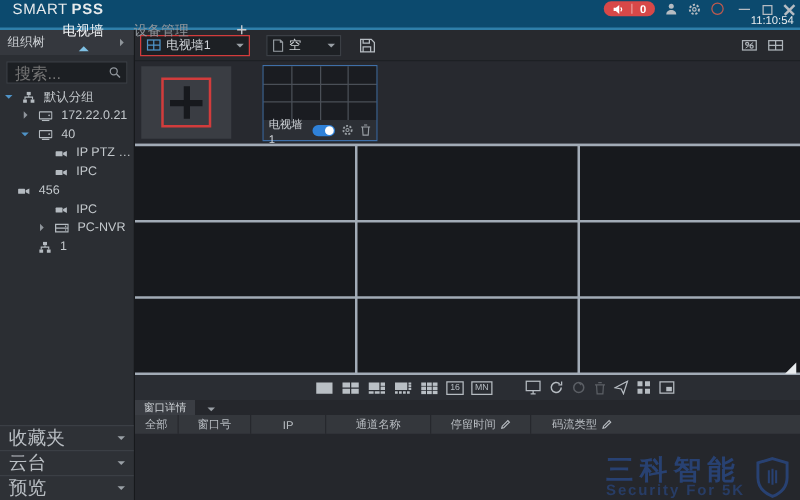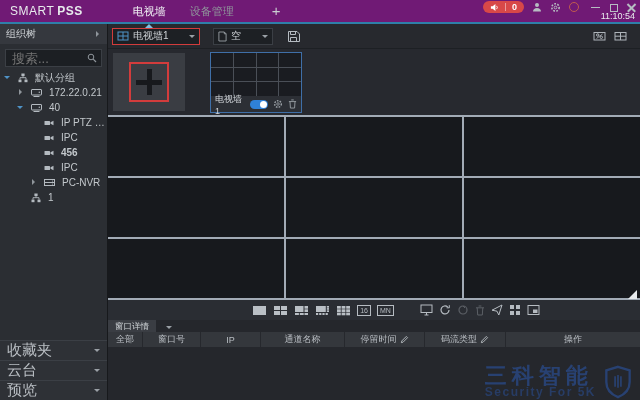--- a/index.html
+++ b/index.html
@@ -1,22 +1,22 @@
 <!DOCTYPE html>
 <html><head>
 <meta charset="utf-8">
 <style>
   html,body{margin:0;padding:0;}
   body{width:640px;height:400px;position:relative;overflow:hidden;background:#26292e;
        font-family:"Liberation Sans",sans-serif;color:#c5cacd;-webkit-font-smoothing:antialiased;}
   svg{display:block}
 
   
-  .topbar{position:absolute;top:0;left:0;right:0;height:22px;background:#701a75;
-          border-bottom:2px solid #2f7fa9;display:flex;align-items:center;z-index:30;}
+  .topbar{position:absolute;top:0;left:0;right:0;height:22px;background:#0c4a6e;
+          border-bottom:2px solid #2f7fa9;display:flex;align-items:flex-start;z-index:30;flex-direction:column;}
   .brand{margin-left:10px;font-size:12px;color:#e7eaec;letter-spacing:.5px;white-space:nowrap;}
   .brand .b2{font-weight:bold;margin-left:3px;}
   .tabs{display:flex;margin-left:48px;gap:20px;font-size:11px;align-items:center;}
   .tab{color:#8f959b;position:relative;padding:3px 2px;cursor:default;white-space:nowrap;}
   .tab.active{color:#f2f4f6;}
   .tab.active::after{content:"";position:absolute;left:50%;margin-left:-4px;bottom:-6px;
           border:4px solid transparent;border-bottom-color:#7fc0e4;}
   .add-tab{margin-left:16px;color:#c9cdd1;font-size:15px;line-height:10px;}
   .top-right{position:absolute;right:4px;top:1px;display:flex;align-items:center;gap:8px;height:12px;}
   .alarm-pill{background:#d84848;border-radius:7px;height:12px;display:flex;align-items:center;
@@ -211,21 +211,21 @@
       <div class="tree-row" style="padding-left: 30px;">
         <span class="tri"></span>
         <span class="tree-ic">
           <svg viewBox="0 0 10 8" width="10" height="8" fill="currentColor">
             <rect x="0.5" y="2" width="5.5" height="4" rx=".5"></rect>
             <path d="M6.5 3.2 9.5 1.7v4.6L6.5 4.8z"></path>
           </svg>
         </span>
         <span class="tree-label">IPC</span>
       </div>
-      <div class="tree-row" style="padding-left: 30px; font-weight: bold;">
+      <div class="tree-row" style="">
         <span class="tri"></span>
         <span class="tree-ic">
           <svg viewBox="0 0 10 8" width="10" height="8" fill="currentColor">
             <rect x="0.5" y="2" width="5.5" height="4" rx=".5"></rect>
             <path d="M6.5 3.2 9.5 1.7v4.6L6.5 4.8z"></path>
           </svg>
         </span>
         <span class="tree-label">456</span>
       </div>
       <div class="tree-row" style="padding-left: 30px;">
@@ -495,23 +495,20 @@
           </span>
         </div>
         <div class="th" style="width: 81px;">
           <span>码流类型</span>
           <span class="tb-ic">
             <svg viewBox="0 0 10 10" width="9" height="9">
               <path d="M1.5 8.5 2 6.6 7 1.6l1.4 1.4-5 5z" fill="none" stroke="currentColor"></path>
             </svg>
           </span>
         </div>
-        <div class="th" style="flex: 1 1 0%;">
-          <span>操作</span>
-        </div>
       </div>
     <div class="table-body">
       <div class="watermark">
         <div>
           <div class="wm-l1">三科智能</div>
           <div class="wm-l2">Security For 5K</div>
         </div>
         <svg viewBox="0 0 24 28" width="28" height="34">
             <path d="M12 1 22 4v10c0 7-5 11-10 13C7 25 2 21 2 14V4z" fill="none" stroke="currentColor" stroke-width="2"></path>
             <path d="M9.5 9v9M12 8v11M14.5 9v9" stroke="currentColor" stroke-width="1.4" fill="none"></path>

